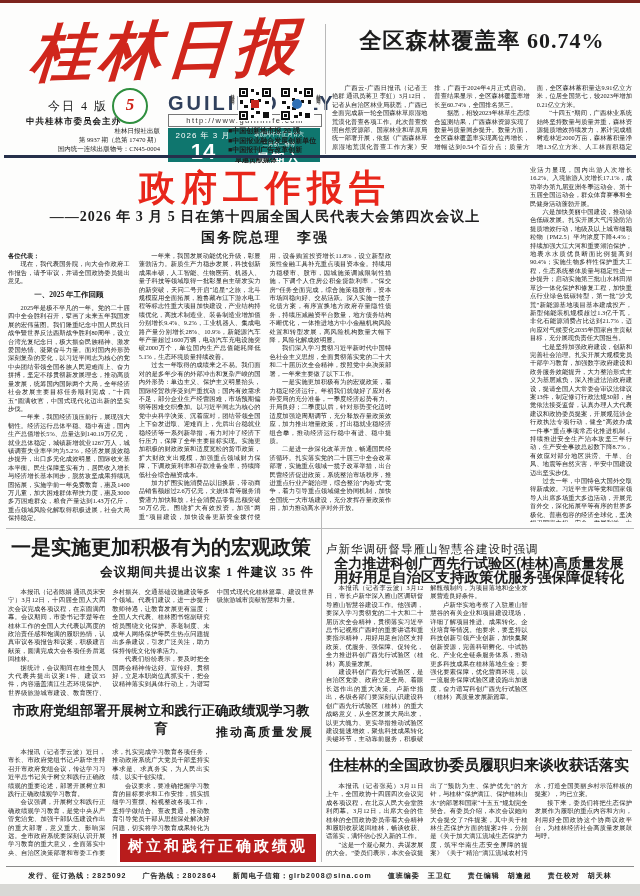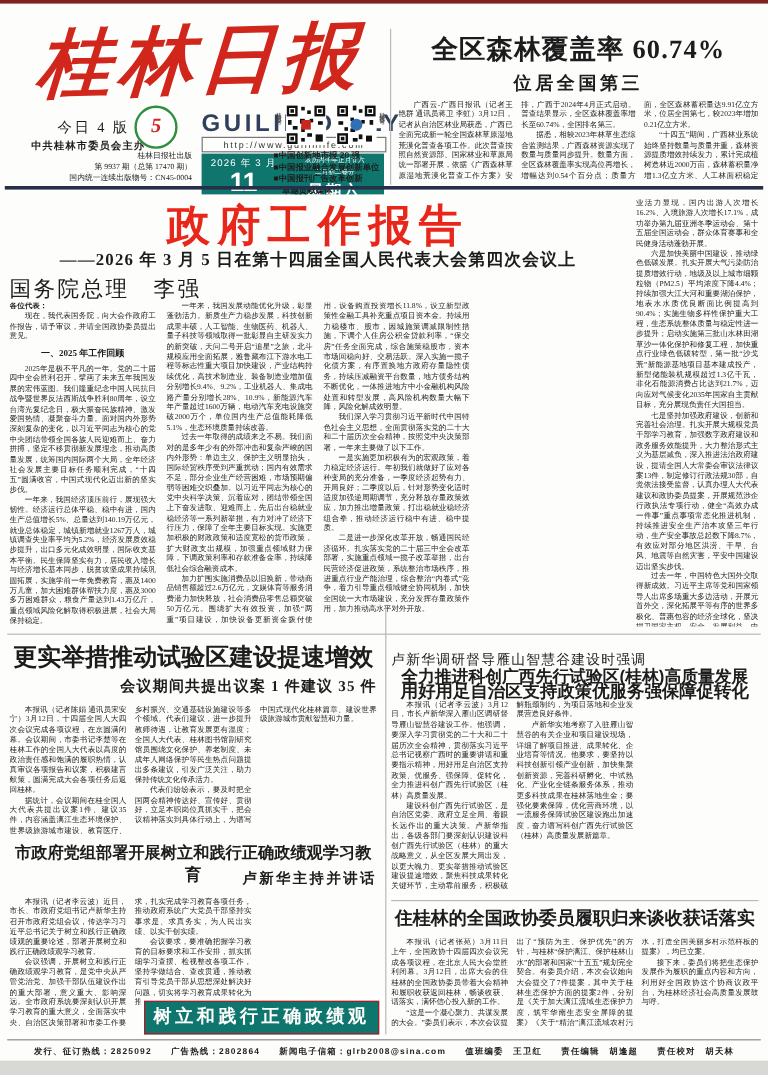--- a/index.html
+++ b/index.html
@@ -30,27 +30,27 @@
   
   .f-head{font-size:22px;font-weight:900;text-align:center;letter-spacing:1px;}
   .f-sub{font-size:15px;font-weight:bold;text-align:center;letter-spacing:3px;}
   .smallbody{font-size:6.3px;line-height:8.4px;text-align:justify;overflow:hidden;column-fill:auto;}
   .smallbody p{margin:0;text-indent:2em;}
   .smallbody p.noind{text-indent:0;}
   .rh3{font-size:7.5px;font-weight:bold;text-align:center;margin:5px 0;}
   
   .gov-head{font-size:36px;font-weight:900;color:#e8261a;text-align:center;letter-spacing:6px;}
   .gov-sub{font-size:14px;font-weight:bold;text-align:center;letter-spacing:1px;}
-  .gov-auth{font-size:18px;font-weight:normal;text-align:left;letter-spacing:2px;}
+  .gov-auth{font-size:14px;font-weight:bold;text-align:center;letter-spacing:2px;}
   
   .h-big{font-weight:900;text-align:center;}
   .h-sub{font-weight:bold;text-align:right;}
   .kicker{font-size:11.5px;font-weight:normal;letter-spacing:1px;margin-top:36px;}
-  .banner{background:#0f766e;color:#fff;font-size:15px;font-weight:900;text-align:center;
-          letter-spacing:3px;border:1px solid #b21b1f;box-shadow:0 0 0 3px #fff;}
+  .banner{background:#b91c1c;color:#fff;font-size:15px;font-weight:900;text-align:center;
+          letter-spacing:3px;border:1px solid #b21b1f;box-shadow:0 0 0 3px #fff;font-family:Liberation Mono, monospace;}
   .footer{display:flex;justify-content:center;gap:16px;font-size:7px;font-weight:bold;letter-spacing:1px;color:#222;}
   .thin{background:#b9b9b9;}
 </style>
 </head>
 <body>
 
 <div class="page">
 
   <div class="abs" style="left:0;top:2;width:640px;height:3px;background:#7d241e;"></div>
 
@@ -64,21 +64,21 @@
     <div>第 9937 期（总第 17470 期）</div>
     <div>国内统一连续出版物号：CN45-0004</div>
   </div>
 
   <div class="abs gd sans" style="left:168px;top:92px;">GUILIN DAILY</div>
   <div class="abs urlbox sans" style="left:168px;top:114px;width:152px;">http://www.guilinlife.com</div>
 
   <div class="abs datebox sans" style="left:168px;top:128px;width:152px;height:34px;">
     <div class="dleft">
       <div class="ym">2026 年 3 月</div>
-      <div class="dd">11</div>
+      <div class="dd">14</div>
     </div>
     <div class="dright">
       <div class="lunar">农历丙午年正月廿六</div>
       <div class="lunar">二月初二春分</div>
       <div class="weekday">星期六</div>
     </div>
   </div>
 
   <div class="abs vcap" style="left:230px;top:90px;height:34px;">桂林日报公众号</div>
   <svg class="abs" style="left:238px;top:87px;" width="34" height="34" viewBox="0 0 34 34">
@@ -134,21 +134,20 @@
   <div class="abs honors sans" style="left:228px;top:126px;width:100px;">
     <div>■中国创新地市报 20 强</div>
     <div>■中国报业融合发展创新单位</div>
     <div>■中国报刊广告改革创新</div>
     <div>　卓越贡献媒体</div>
   </div>
 
   <div class="abs thin" style="left:325px;top:24px;width:1px;height:130px;"></div>
 
   <div class="abs f-head" style="left:332px;top:26px;width:300px;">全区森林覆盖率 60.74%</div>
-  <div class="abs f-sub" style="left:332px;top:60px;width:300px;">位居全国第三</div>
   <div class="abs smallbody" style="left:332px;top:84px;width:300px;height:68px;column-count:3;column-gap:7px;">
     <p>广西云-广西日报讯（记者王艳群 通讯员蒋卫 李虹）3月12日，记者从自治区林业局获悉，广西已全面完成新一轮全国森林草原湿地荒漠化普查各项工作。此次普查按照自然资源部、国家林业和草原局统一部署开展，依据《广西森林草原湿地荒漠化普查工作方案》安排，广西于2024年4月正式启动。普查结果显示，全区森林覆盖率增长至60.74%，全国排名第三。</p>
     <p>据悉，相较2023年林草生态综合监测结果，广西森林资源实现了数量与质量同步提升。数量方面，全区森林覆盖率实现高位再增长，增幅达到0.54个百分点；质量方面，全区森林蓄积量达9.91亿立方米，位居全国第七，较2023年增加0.21亿立方米。</p>
     <p>“十四五”期间，广西林业系统始终坚持数量与质量并重，森林资源提质增效持续发力，累计完成植树造林近2000万亩，森林蓄积量净增1.3亿立方米、人工林面积稳定在1.5亿亩，深入实施森林质量精准提升工程。自2023年全国森林可持续经营试点工作开展以来，稳步实施完成森林质量提升面积超50万亩，探索形成23种森林经营模式和15项全周期作业法，为南方集体林区乃至全国贡献了可复制的“广西经验”。</p>
   </div>
 
   <div class="abs rule" style="left:4px;top:155px;width:632px;height:3px;"></div>
 
   <div class="abs gov-head sans" style="left:8px;top:164px;width:514px;">政府工作报告</div>
   <div class="abs gov-sub" style="left:8px;top:208px;width:514px;">——2026 年 3 月 5 日在第十四届全国人民代表大会第四次会议上</div>
@@ -172,40 +171,40 @@
     <p class="noind">业活力显现，国内出游人次增长16.2%、入境旅游人次增长17.1%，成功举办第九届亚洲冬季运动会、第十五届全国运动会，群众体育赛事和全民健身活动蓬勃开展。</p>
     <p>六是加快美丽中国建设，推动绿色低碳发展。扎实开展大气污染防治提质增效行动，地级及以上城市细颗粒物（PM2.5）平均浓度下降4.4%；持续加强大江大河和重要湖泊保护，地表水水质优良断面比例提高到90.4%；实施生物多样性保护重大工程，生态系统整体质量与稳定性进一步提升；启动实施第三批山水林田湖草沙一体化保护和修复工程，加快重点行业绿色低碳转型，第一批“沙戈荒”新能源基地项目基本建成投产，新型储能装机规模超过1.3亿千瓦，非化石能源消费占比达到21.7%，迈向应对气候变化2035年国家自主贡献目标，充分展现负责任大国担当。</p>
     <p>七是坚持加强政府建设，创新和完善社会治理。扎实开展大规模党员干部学习教育，加强数字政府建设和政务服务效能提升，大力整治形式主义为基层减负，深入推进法治政府建设，提请全国人大常委会审议法律议案13件，制定修订行政法规30部，自觉依法接受监督，认真办理人大代表建议和政协委员提案，开展规范涉企行政执法专项行动，健全“高效办成一件事”重点事项常态化推进机制，持续推进安全生产治本攻坚三年行动，生产安全事故总起数下降8.7%，有效应对部分地区洪涝、干旱、台风、地震等自然灾害，平安中国建设迈出坚实步伐。</p>
     <p>过去一年，中国特色大国外交取得新成效。习近平主席等党和国家领导人出席多场重大多边活动，开展元首外交，深化拓展平等有序的世界多极化、普惠包容的经济全球化，坚决捍卫国家主权、安全、发展利益，中国为促进世界和平与发展作出了重要贡献。（下转第二版）</p>
   </div>
 
   <div class="abs thin" style="left:6px;top:528px;width:628px;height:1px;"></div>
 
   <div class="abs thin" style="left:321px;top:506px;width:1px;height:356px;"></div>
 
-  <div class="abs h-big sans" style="left:8px;top:534px;width:306px;font-size:20px;">更实举措推动试验区建设提速增效</div>
+  <div class="abs h-big sans" style="left:8px;top:534px;width:306px;font-size:20px;">一是实施更加积极有为的宏观政策</div>
   <div class="abs h-sub" style="left:8px;top:564px;width:306px;font-size:12.5px;letter-spacing:1px;">会议期间共提出议案 1 件建议 35 件</div>
   <div class="abs smallbody" style="left:8px;top:588px;width:306px;height:110px;column-count:3;column-gap:7px;">
     <p>本报讯（记者陈娟 通讯员宋安宁）3月12日，十四届全国人大四次会议完成各项议程，在京圆满闭幕。会议期间，市委书记李楚等在桂林工作的全国人大代表以高度的政治责任感和饱满的履职热情，认真审议各项报告和议案，积极建言献策，圆满完成大会各项任务后返回桂林。</p>
     <p>据统计，会议期间在桂全国人大代表共提出议案1件、建议35件，内容涵盖漓江生态环境保护、世界级旅游城市建设、教育医疗、乡村振兴、交通基础设施建设等多个领域。代表们建议，进一步提升教师待遇，让教育发展更有温度；全国人大代表、桂林图书馆副研究馆员围绕文化保护、养老制度、未成年人网络保护等民生热点问题提出多条建议，引发广泛关注，助力保持传统文化传承活力。</p>
     <p>代表们纷纷表示，要及时把全国两会精神传达好、宣传好、贯彻好，立足本职岗位真抓实干，把会议精神落实到具体行动上，为谱写中国式现代化桂林篇章、建设世界级旅游城市贡献智慧和力量。</p>
   </div>
 
   <div class="abs kicker sans" style="left:326px;top:506px;width:306px;">卢新华调研督导雁山智慧谷建设时强调</div>
   <div class="abs h-big sans" style="left:326px;top:524px;width:306px;font-size:14.5px;line-height:26px;margin-top:40px;">用好用足自治区支持政策优服务强保障促转化</div>
   <div class="abs h-big sans" style="left:326px;top:550px;width:306px;font-size:14px;line-height:26px;">全力推进科创广西先行试验区(桂林)高质量发展</div>
   <div class="abs smallbody" style="left:326px;top:584px;width:306px;height:160px;column-count:3;column-gap:7px;">
     <p>本报讯（记者李云波）3月12日，市长卢新华深入雁山区调研督导雁山智慧谷建设工作。他强调，要深入学习贯彻党的二十大和二十届历次全会精神，贯彻落实习近平总书记视察广西时的重要讲话和重要指示精神，用好用足自治区支持政策、优服务、强保障、促转化，全力推进科创广西先行试验区（桂林）高质量发展。</p>
     <p>建设科创广西先行试验区，是自治区党委、政府立足全局、着眼长远作出的重大决策。卢新华指出，各级各部门要深刻认识建设科创广西先行试验区（桂林）的重大战略意义，从全区发展大局出发，以更大魄力、更实举措推动试验区建设提速增效，聚焦科技成果转化关键环节，主动靠前服务，积极破解瓶颈制约，为项目落地和企业发展营造良好条件。</p>
     <p>卢新华实地考察了入驻雁山智慧谷的有关企业和项目建设现场，详细了解项目推进、成果转化、企业培育等情况。他要求，要坚持以科技创新引领产业创新，加快集聚创新资源，完善科研孵化、中试熟化、产业化全链条服务体系，推动更多科技成果在桂林落地生金；要强化要素保障，优化营商环境，以一流服务保障试验区建设跑出加速度，奋力谱写科创广西先行试验区（桂林）高质量发展新篇章。</p>
   </div>
   <div class="abs thin" style="left:326px;top:750px;width:306px;height:1px;"></div>
 
   <div class="abs h-big sans" style="left:8px;top:702px;width:306px;font-size:13.5px;">市政府党组部署开展树立和践行正确政绩观学习教育</div>
-  <div class="abs h-sub" style="left:8px;top:724px;width:306px;font-size:12px;letter-spacing:2px;">卢新华主持并讲话</div>
+  <div class="abs h-sub" style="left:8px;top:724px;width:306px;font-size:12px;letter-spacing:2px;">推动高质量发展</div>
   <div class="abs smallbody" style="left:8px;top:748px;width:306px;height:116px;column-count:3;column-gap:7px;">
     <p>本报讯（记者李云波）近日，市长、市政府党组书记卢新华主持召开市政府党组会议，传达学习习近平总书记关于树立和践行正确政绩观的重要论述，部署开展树立和践行正确政绩观学习教育。</p>
     <p>会议强调，开展树立和践行正确政绩观学习教育，是党中央从严管党治党、加强干部队伍建设作出的重大部署，意义重大、影响深远。全市政府系统要深刻认识开展学习教育的重大意义，全面落实中央、自治区决策部署和市委工作要求，扎实完成学习教育各项任务，推动政府系统广大党员干部坚持实事求是、求真务实，为人民出实绩、以实干创实绩。</p>
     <p>会议要求，要准确把握学习教育的目标要求和工作安排，抓实抓细学习查摆、检视整改各项工作，坚持学做结合、查改贯通，推动教育引导党员干部从思想深处解决好问题，切实将学习教育成果转化为推动高质量发展的实际成效。</p>
   </div>
   <div class="abs banner sans" style="left:120px;top:834px;width:194px;height:26px;line-height:26px;">树立和践行正确政绩观</div>
 
   <div class="abs h-big sans" style="left:326px;top:756px;width:306px;font-size:15px;">住桂林的全国政协委员履职归来谈收获话落实</div>
   <div class="abs smallbody" style="left:326px;top:782px;width:306px;height:80px;column-count:3;column-gap:7px;">
     <p>本报讯（记者张苑）3月11日上午，全国政协十四届四次会议完成各项议程，在北京人民大会堂胜利闭幕。3月12日，出席大会的住桂林的全国政协委员带着大会精神和履职收获返回桂林，畅谈收获、话落实，满怀信心投入新的工作。</p>

